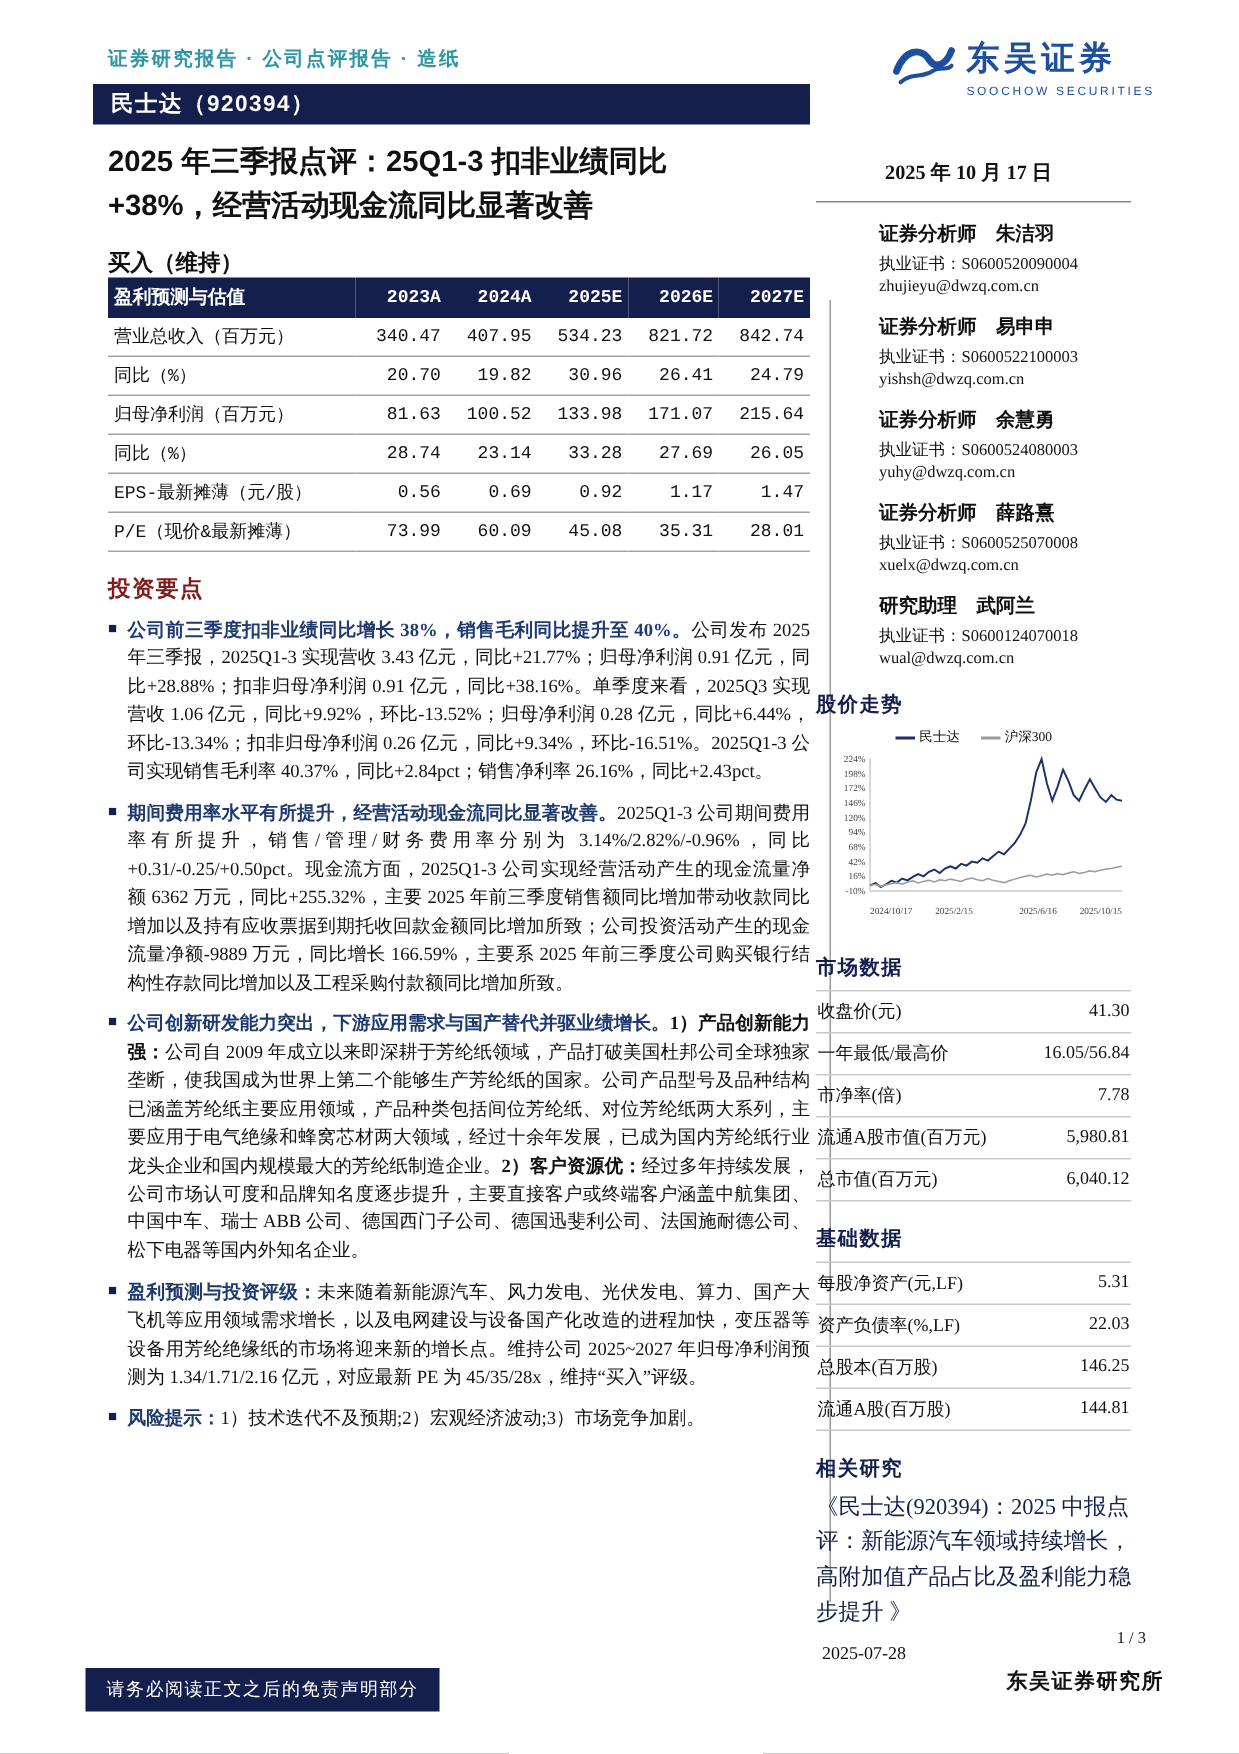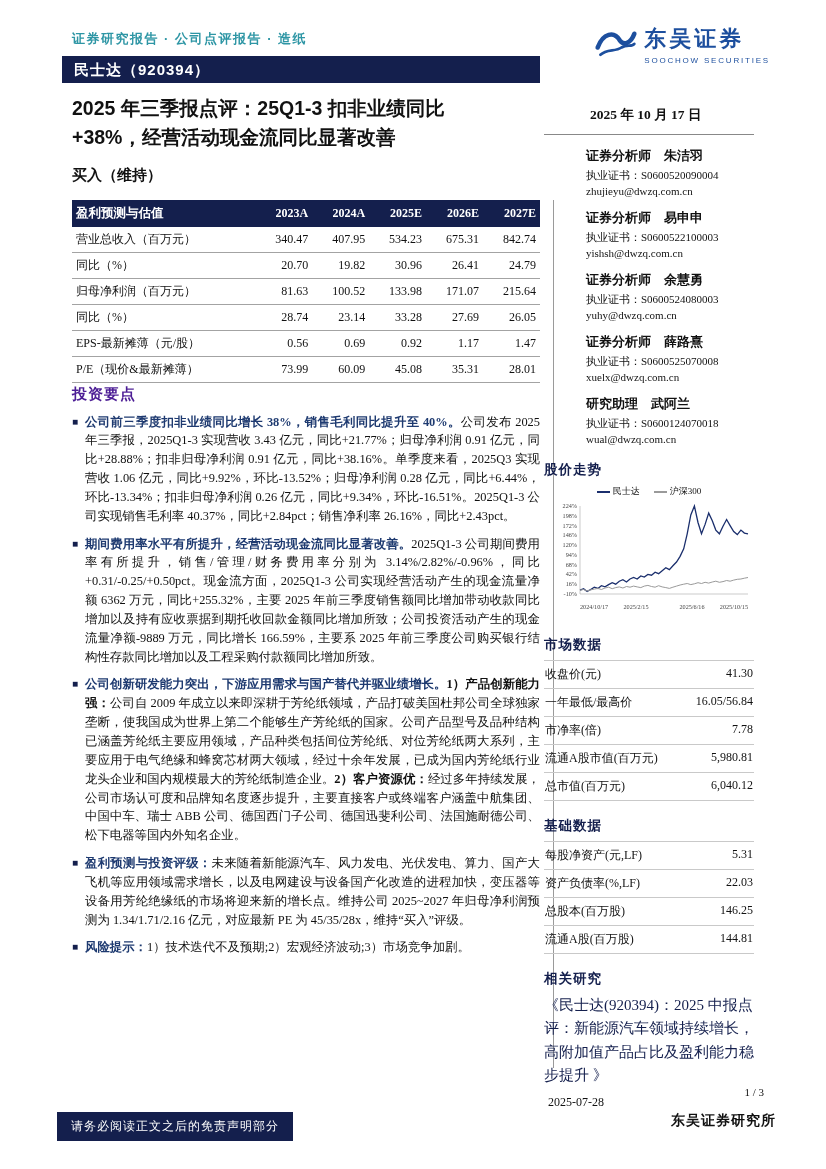--- a/index.html
+++ b/index.html
@@ -17,29 +17,29 @@
             font-family:"Liberation Sans",sans-serif;}
 
   .company-bar{position:absolute;left:62px;top:56px;width:478px;height:27px;background:#141f4d;
                color:#fff;font-weight:bold;font-size:15px;line-height:27px;padding-left:12px;
                box-sizing:border-box;font-family:"Liberation Sans",sans-serif;letter-spacing:1px;}
 
   .main-col{position:absolute;left:72px;top:94px;width:468px;}
   .title{font-family:"Liberation Sans",sans-serif;font-weight:bold;font-size:19.5px;line-height:1.5;}
   .rating{font-weight:bold;font-size:15px;margin-top:13px;font-family:"Liberation Sans",sans-serif;}
 
-  table.forecast{margin-top:15px;width:100%;border-collapse:collapse;font-size:12px;}
+  table.forecast{width:100%;border-collapse:collapse;font-size:12px;font-family:Liberation Mono, monospace;}
   table.forecast thead th{background:#141f4d;color:#fff;font-weight:bold;padding:5px 4px;
                           text-align:right;font-size:12px;}
   table.forecast thead th.first{text-align:left;font-size:12.5px;}
   table.forecast tbody td{padding:4px 4px;border-bottom:1px solid #a3a3a3;text-align:right;}
   table.forecast tbody td.row-label{text-align:left;}
 
-  .ip-heading{margin-top:2px;font-family:"Liberation Sans",sans-serif;font-weight:bold;
-              font-size:15px;color:#4c1d95;letter-spacing:1px;}
+  .ip-heading{margin-top:15px;font-family:"Liberation Sans",sans-serif;font-weight:bold;
+              font-size:15px;color:#7f1d1d;letter-spacing:1px;}
   .bullets{margin-top:9px;}
   .bullet{display:flex;margin-bottom:9px;}
   .bullet-mark{color:#141f4d;font-size:10px;margin-right:7px;margin-top:3px;}
   .bullet-text{flex:1;font-size:12.4px;line-height:1.52;text-align:justify;}
   .lead{font-weight:bold;color:#1e3a70;}
   .seg.b{font-weight:bold;color:#111;}
 
   .divider{position:absolute;left:553px;top:200px;height:868px;width:1px;background:#9a9a9a;}
 
   .right-col{position:absolute;left:544px;top:106px;width:210px;font-size:12px;}
@@ -111,21 +111,21 @@
             <th>2026E</th>
             <th>2027E</th>
           </tr>
       </thead>
       <tbody>
           <tr>
             <td class="row-label">营业总收入（百万元）</td>
             <td class="num">340.47</td>
             <td class="num">407.95</td>
             <td class="num">534.23</td>
-            <td class="num">675.31</td>
+            <td class="num">821.72</td>
             <td class="num">842.74</td>
           </tr>
           <tr>
             <td class="row-label">同比（%）</td>
             <td class="num">20.70</td>
             <td class="num">19.82</td>
             <td class="num">30.96</td>
             <td class="num">26.41</td>
             <td class="num">24.79</td>
           </tr>

